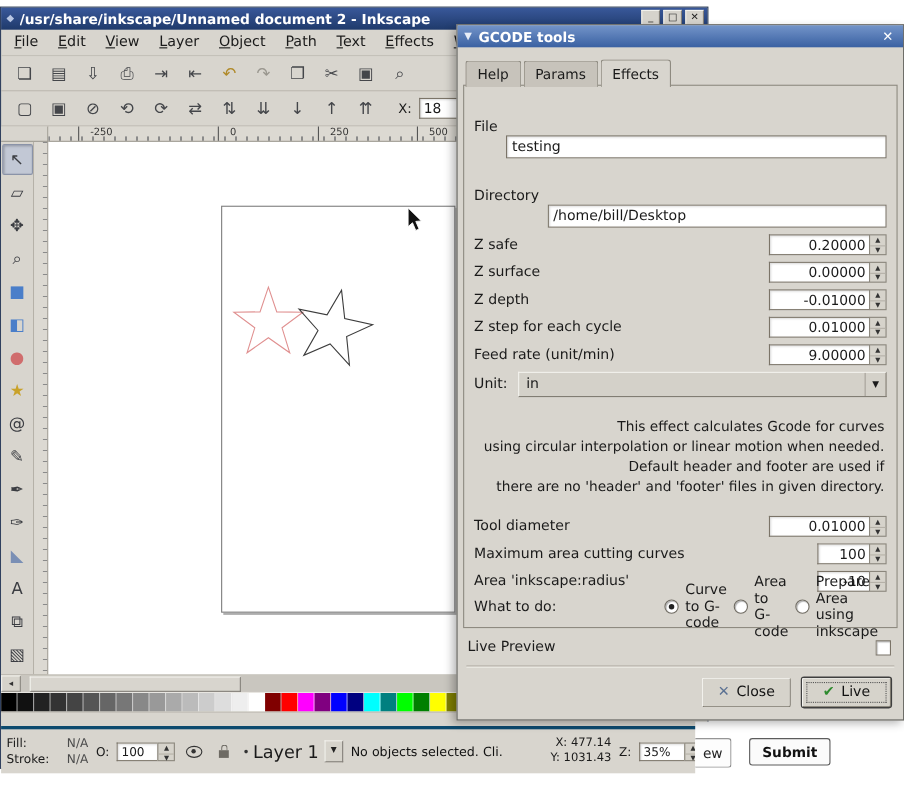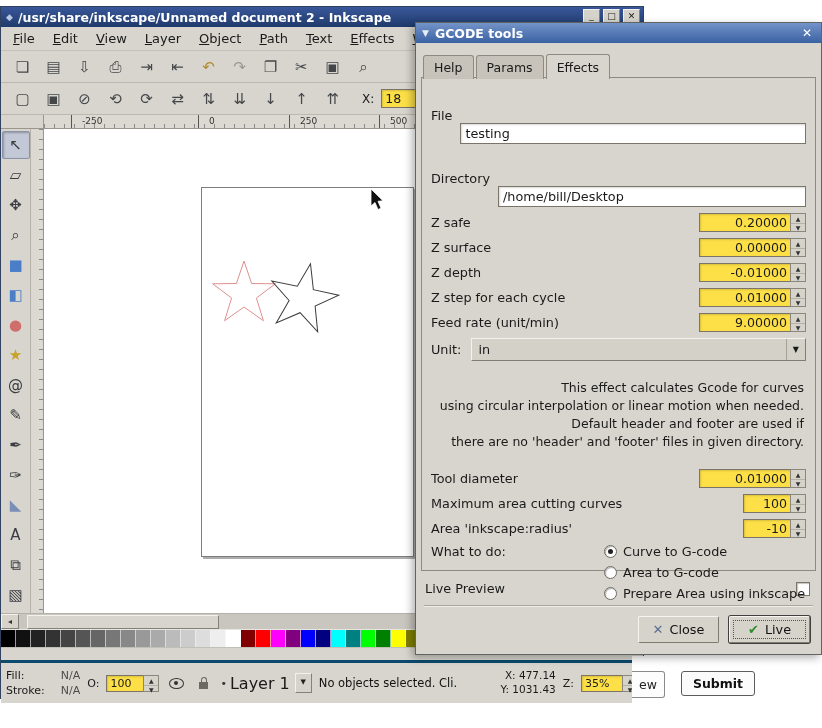--- a/index.html
+++ b/index.html
@@ -20,21 +20,21 @@
   .menu-item::first-letter{text-decoration:underline;}
   .toolbar{display:flex;align-items:center;padding-left:8px;gap:4px;}
   .t1{height:31px;flex:0 0 31px;border-bottom:1px solid #bcb8b0;}
   .t2{height:31px;flex:0 0 31px;border-bottom:1px solid #bcb8b0;}
   .tb-items{display:flex;align-items:center;gap:4px;}
   .tbtn{width:25px;height:25px;display:flex;align-items:center;justify-content:center;
         font-size:15px;color:#44464a;border:1px solid transparent;border-radius:2px;}
   .tb-x-label{font-size:12px;margin:0 3px 0 12px;}
   
   .spin{display:flex;height:19px;}
-  .spin .val{background:#fde047;border:1px solid #7b7468;border-right:none;box-shadow:inset 1px 1px 2px rgba(0,0,0,.15);
+  .spin .val{background:#ffffff;border:1px solid #7b7468;border-right:none;box-shadow:inset 1px 1px 2px rgba(0,0,0,.15);
              width:84px;display:flex;align-items:center;justify-content:flex-end;padding:0 3px;font-size:12.6px;}
   .spin .val.left{justify-content:flex-start;width:38px;}
   .spin .arrows{width:14px;display:flex;flex-direction:column;border:1px solid #8b877d;background:#d6d3cb;}
   .spin .arrows::before{content:"▲";font-size:6px;line-height:9px;text-align:center;color:#333;flex:1;}
   .spin .arrows::after{content:"▼";font-size:6px;line-height:8px;text-align:center;color:#333;flex:1;border-top:1px solid #b5b1a8;}
   .spin.small{height:17px;}
   .spin.small .val{width:30px;font-size:11px;}
   .spin.small.z .val{width:34px;}
   
   .rulerbar{height:14px;flex:0 0 14px;display:flex;}
@@ -115,21 +115,21 @@
   .frow .spin{margin-left:auto;}
   .spin.narrow .val{width:40px;}
   .unit-row{margin-top:3px;margin-bottom:8px;}
   .combo{flex:1;margin-left:10px;height:21px;background:#d4d1c9;border:1px solid;
          border-color:#f3f2ee #817d73 #817d73 #f3f2ee;display:flex;align-items:center;padding-left:6px;font-size:12.8px;}
   .combo .carrow{margin-left:auto;border-left:1px solid #a5a199;padding:0 6px;font-size:8px;align-self:stretch;
                  display:flex;align-items:center;}
   .desc{margin-top:18px;text-align:right;font-size:12.5px;line-height:18px;padding-right:2px;}
   .mt18{margin-top:18px;}
   .wtd-row{display:flex;margin-top:4px;font-size:12.8px;gap:10px;}
-  .radio-col{margin-left:auto;width:202px;display:flex;flex-direction:column;gap:6px;}
+  .radio-col{margin-left:auto;width:202px;display:flex;flex-direction:row;gap:6px;}
   .radio-row{display:flex;align-items:center;gap:6px;height:15px;}
   .radio{width:11px;height:11px;border-radius:50%;background:#fff;border:1px solid #6f6b62;
          box-shadow:inset 1px 1px 1px rgba(0,0,0,.3);position:relative;flex:0 0 11px;}
   .radio.checked::after{content:"";position:absolute;left:3px;top:3px;width:5px;height:5px;border-radius:50%;background:#222;}
   .rlbl{font-size:12.8px;}
   .lp-row{display:flex;align-items:center;padding:10px 6px 9px 4px;font-size:12.8px;}
   .checkbox{width:12px;height:12px;background:#fff;border:1px solid #7b7468;box-shadow:inset 1px 1px 1px rgba(0,0,0,.25);margin-left:auto;}
   .dlg-sep{height:0;border-top:1px solid #a9a59c;border-bottom:1px solid #efeee9;margin:0 3px;}
   .btn-row{display:flex;justify-content:flex-end;gap:10px;padding:9px 6px;}
   .gtk-btn{min-width:81px;height:27px;display:flex;align-items:center;justify-content:center;gap:6px;

